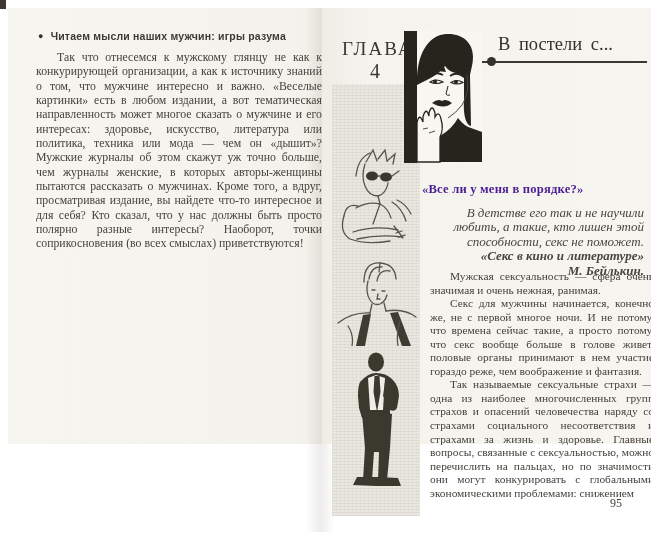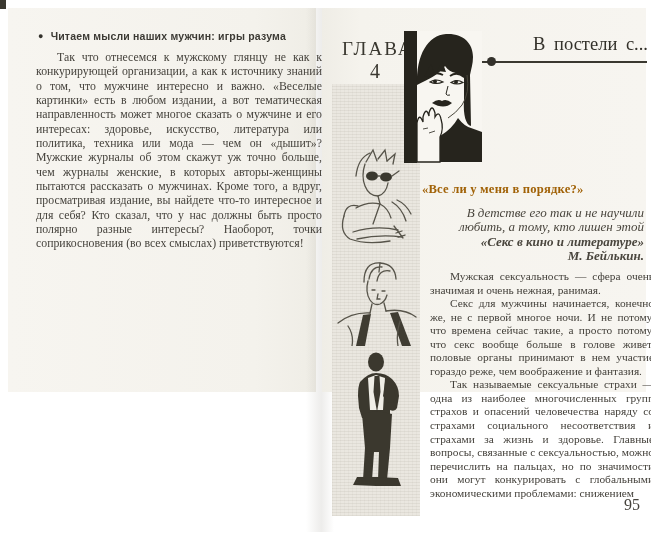--- a/index.html
+++ b/index.html
@@ -2,68 +2,68 @@
 <html lang="ru"><head>
 <meta charset="utf-8">
 <style>
   html,body{margin:0;padding:0;background:#ffffff;}
   .spread{
     position:relative;width:651px;height:540px;overflow:hidden;
     background:#ffffff;
     font-family:"Liberation Serif","DejaVu Serif",serif;
     color:#45423c;
   }
-  .page{position:absolute;top:8px;height:384px;background:#f5f3ed;}
+  .page{position:absolute;top:8px;height:436px;background:#f5f3ed;padding-left:47px;}
   .page-left{left:8px;width:308px;background:linear-gradient(90deg,#f7f5f0 0%,#f4f2ec 80%,#efede6 100%);}
   .page-right{left:322px;width:324px;background:linear-gradient(90deg,#efede6 0%,#f5f3ed 12%,#f7f5f0 100%);}
   .gutter{position:absolute;left:306px;top:8px;width:28px;height:524px;
     background:linear-gradient(90deg,rgba(110,104,92,0) 0%,rgba(110,104,92,0.10) 45%,rgba(110,104,92,0.12) 55%,rgba(110,104,92,0) 100%);}
   .corner-artifact{position:absolute;left:0;top:0;width:6px;height:9px;background:#3a3830;}
 
   
   .running-header{position:absolute;left:30px;top:22px;width:270px;
     font-family:"Liberation Sans","DejaVu Sans",sans-serif;
     font-weight:bold;font-size:10.5px;color:#3c3a34;letter-spacing:0.2px;}
   .running-header .bullet{display:inline-block;margin-right:7px;font-size:9px;vertical-align:1px;color:#33312b;}
   .body-left{position:absolute;left:28px;top:42px;width:286px;margin:0;
     font-size:11.8px;line-height:14.35px;text-align:justify;text-indent:21px;color:#45423c;}
 
   
   .chapter-label{position:absolute;left:342px;top:38px;width:66px;text-align:center;
     font-size:19px;color:#3a3830;letter-spacing:2px;}
   .chapter-number{position:absolute;left:342px;top:60px;width:66px;text-align:center;
     font-size:20px;color:#3a3830;}
   .portrait{position:absolute;left:404px;top:31px;width:78px;height:132px;background:#f8f6f1;z-index:5;}
-  .chapter-title{position:absolute;left:498px;top:34px;width:150px;text-align:right;
+  .chapter-title{position:absolute;left:498px;top:34px;width:150px;text-align:left;
     font-size:18.5px;color:#33312a;word-spacing:4px;}
   .title-rule{position:absolute;left:481px;top:61px;width:166px;height:1.5px;background:#3a3830;}
   .title-dot{position:absolute;left:487px;top:57px;width:9px;height:9px;border-radius:50%;background:#33312b;}
 
   
   .strip{position:absolute;left:332px;top:84px;width:88px;height:432px;z-index:1;
     background-color:#eae7e0;
     background-image:
       repeating-linear-gradient(0deg, rgba(130,124,108,0.10) 0px, rgba(130,124,108,0.10) 1px, rgba(0,0,0,0) 1px, rgba(0,0,0,0) 3px),
       repeating-linear-gradient(90deg, rgba(130,124,108,0.05) 0px, rgba(130,124,108,0.05) 1px, rgba(0,0,0,0) 1px, rgba(0,0,0,0) 4px);}
   .sketch{position:absolute;z-index:2;}
   .sketch1{left:336px;top:146px;}
   .sketch2{left:334px;top:258px;}
   .sketch3{left:346px;top:352px;}
 
   
   .section-heading{position:absolute;left:422px;top:182px;width:224px;margin:0;
-    font-size:12.6px;font-weight:bold;color:#a16207;letter-spacing:0.2px;}
+    font-size:12.6px;font-weight:bold;color:#4c1d95;letter-spacing:0.2px;}
   .epigraph{position:absolute;left:428px;top:206px;width:216px;text-align:right;
     font-style:italic;font-size:13px;line-height:14.4px;color:#4a463e;}
   .epigraph .attrib{font-weight:bold;}
   .body-right{position:absolute;left:430px;top:270px;width:224px;
     font-size:11.4px;line-height:13.55px;text-align:justify;color:#45423c;}
   .body-right p{margin:0;text-indent:20px;}
-  .page-number{position:absolute;left:610px;top:496px;width:30px;text-align:right;
-    font-size:16px;color:#45423c;}
+  .page-number{position:absolute;left:610px;top:496px;width:30px;text-align:left;
+    font-size:12px;color:#45423c;}
 </style>
 </head>
 <body>
 
 <div class="spread">
 
   <div class="corner-artifact"></div>
 
   <div class="page page-left">
     <div class="running-header">
@@ -164,21 +164,22 @@
       <path d="M16 62 Q30 57 46 62 L44 96 L41 128 L32 128 L33 100 L28 100 L26 128 L17 128 L19 96 Z" fill="#3b382e"></path>
       <path d="M11 125 L32 125 L30 134 L7 133 Z" fill="#3b382e"></path>
       <path d="M31 125 L52 126 L55 134 L29 134 Z" fill="#3b382e"></path>
     </svg>
   </div>
 
   <h3 class="section-heading">«Все ли у меня в порядке?»</h3>
 
   <div class="epigraph">
     <div>В детстве его так и не научили</div>
-    <div>любить, а тому, кто лишен этой</div>
+    <div>любить, а такие, кто лишен этой</div>
+    <div>способности, секс не поможет.</div>
     <div class="attrib">«Секс в кино и литературе»</div>
     <div class="attrib">М. Бейлькин.</div>
   </div>
 
   <div class="body-right">
     <p>Мужская сексуальность — сфера очень значимая и очень нежная, ранимая.</p>
     <p>Секс для мужчины начинается, конечно же, не с первой многое ночи. И не потому, что времена сейчас такие, а просто потому, что секс вообще больше в голове живет, половые органы принимают в нем участие гораздо реже, чем воображение и фантазия.</p>
     <p>Так называемые сексуальные страхи — одна из наиболее многочисленных групп страхов и опасений человечества наряду со страхами социального несоответствия и страхами за жизнь и здоровье. Главные вопросы, связанные с сексуальностью, можно перечислить на пальцах, но по значимости они могут конкурировать с глобальными экономическими проблемами: снижением</p>
   </div>
 

